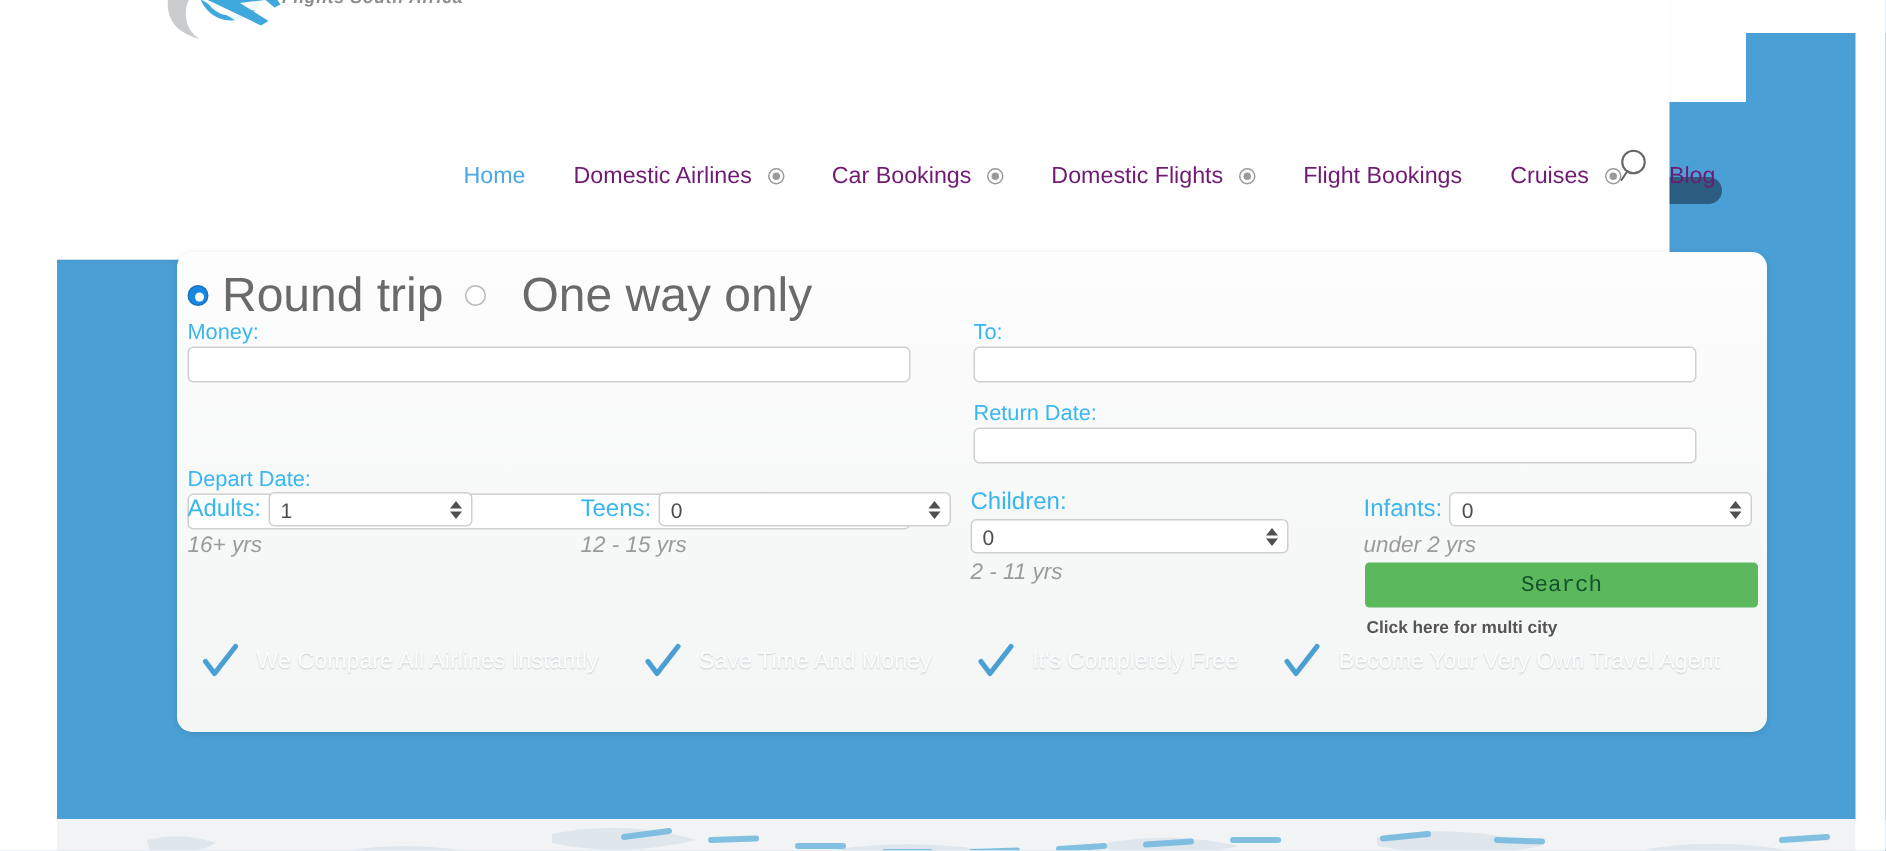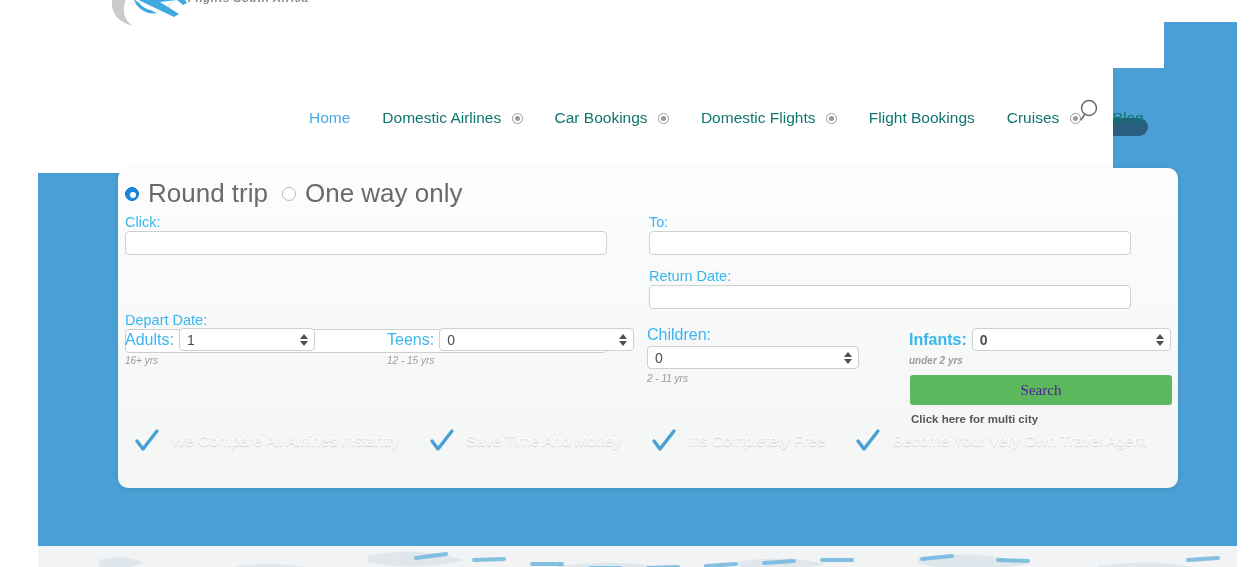--- a/index.html
+++ b/index.html
@@ -52,21 +52,21 @@
   }
 
   .logo { position: absolute; left: 70px; top: -34px; width: 250px; height: 62px; }
   .logo svg { display: block; }
 
   .nav {
     position: absolute; left: 255px; top: 107px;
     display: flex; align-items: center; gap: 0;
   }
   .nav-item {
-    font-size: 15.5px; color: #0f766e; padding: 0 16px;
+    font-size: 15.5px; color: #701a75; padding: 0 16px;
     white-space: nowrap; cursor: pointer; line-height: 22px;
   }
   .nav-item.active { color: #49a9e8; }
   .caret-icon {
     display: inline-block; width: 11px; height: 11px;
     border: 1px solid #9a9a9a; border-radius: 50%;
     position: relative; margin-left: 6px; vertical-align: -1px;
   }
   .caret-icon::after {
     content: ""; position: absolute; left: 2px; top: 2px;
@@ -94,45 +94,45 @@
     width: 14px; height: 14px; border-radius: 50%;
     border: 1px solid #b9b9b9; background: #fff;
     display: inline-block; position: relative; flex: none;
   }
   .radio-dot.checked { background: #1a87e0; border-color: #1573c4; }
   .radio-dot.checked::after {
     content: ""; position: absolute; left: 4px; top: 4px;
     width: 6px; height: 6px; border-radius: 50%; background: #ffffff;
   }
   .radio-label {
-    font-size: 26px; color: #6a6a6a; margin-left: 9px;
+    font-size: 32px; color: #6a6a6a; margin-left: 9px;
     text-shadow: 0 1px 0 rgba(255,255,255,0.9);
   }
-  .radio-wrap + .radio-wrap { margin-left: 14px; }
+  .radio-wrap + .radio-wrap { margin-left: 14px; gap: 15px; }
 
   .field-label {
     font-size: 14.5px; color: #39b6ef; line-height: 18px;
   }
   .text-input {
     width: 100%; height: 24px; background: #ffffff;
     border: 1px solid #cfcfcf; border-radius: 4px;
     font-size: 13px; color: #444; padding: 0 6px;
     font-family: "Liberation Sans", sans-serif; outline: none;
   }
 
   .f-from  { position: absolute; left: 7px;   top: 45px;  width: 482px; }
   .f-to    { position: absolute; left: 531px; top: 45px;  width: 482px; }
   .f-dep   { position: absolute; left: 7px;   top: 99px;  width: 482px; margin-top: 44px; }
   .f-ret   { position: absolute; left: 531px; top: 99px;  width: 482px; }
 
   
   .pax-inline { display: flex; align-items: center; }
   .pax-label { font-size: 16px; color: #39b6ef; white-space: nowrap; }
   .pax-sub {
-    font-size: 10px; color: #9b9b9b; font-style: italic;
+    font-size: 15px; color: #9b9b9b; font-style: italic;
     margin-top: 4px; display: block;
   }
   .select-box {
     position: relative; background: #fff;
     border: 1px solid #cfcfcf; border-radius: 4px;
     height: 23px; display: flex; align-items: center;
   }
   .select-box .val {
     font-size: 14px; color: #4d4d4d; padding-left: 7px;
   }
@@ -144,28 +144,28 @@
                border-right: 4px solid transparent; }
   .stepper i.up   { border-bottom: 5px solid #4f4f4f; }
   .stepper i.down { border-top: 5px solid #4f4f4f; }
 
   .g-adults   { position: absolute; left: 7px;   top: 160px; width: 190px; }
   .g-adults .select-box { width: 142px; margin-left: 5px; }
   .g-teens    { position: absolute; left: 269px; top: 160px; width: 266px; }
   .g-teens .select-box { width: 195px; margin-left: 5px; }
   .g-children { position: absolute; left: 529px; top: 158px; width: 216px; }
   .g-children .select-box { width: 212px; margin-top: 2px; }
-  .g-infants  { position: absolute; left: 791px; top: 160px; width: 262px; font-weight: bold; }
+  .g-infants  { position: absolute; left: 791px; top: 160px; width: 262px; }
   .g-infants .select-box { width: 202px; margin-left: 5px; }
 
   .search-btn {
     position: absolute; left: 792px; top: 207px; width: 262px; height: 30px;
     background: #5cb85c; border: none; border-radius: 3px;
-    color: #4c1d95; font-size: 15px; cursor: pointer;
-    font-family: Liberation Serif, serif;
+    color: #14532d; font-size: 15px; cursor: pointer;
+    font-family: Liberation Mono, monospace;
     text-align: center;
   }
   .multicity-link {
     position: absolute; left: 793px; top: 245px;
     font-size: 11.5px; color: #555; font-weight: bold; cursor: pointer;
     text-shadow: 0 1px 0 rgba(255,255,255,0.8);
   }
 
   
   .features {
@@ -287,21 +287,21 @@
         <span class="radio-dot checked"></span>
         <span class="radio-label">Round trip</span>
       </label>
       <label class="radio-wrap">
         <span class="radio-dot"></span>
         <span class="radio-label">One way only</span>
       </label>
     </div>
 
     <div class="f-from">
-      <div class="field-label">Click:</div>
+      <div class="field-label">Money:</div>
       <input class="text-input" type="text" value="" style="">
     </div>
 
     <div class="f-to">
       <div class="field-label">To:</div>
       <input class="text-input" type="text" value="" style="">
     </div>
 
     <div class="f-dep">
       <div class="field-label">Depart Date:</div>

